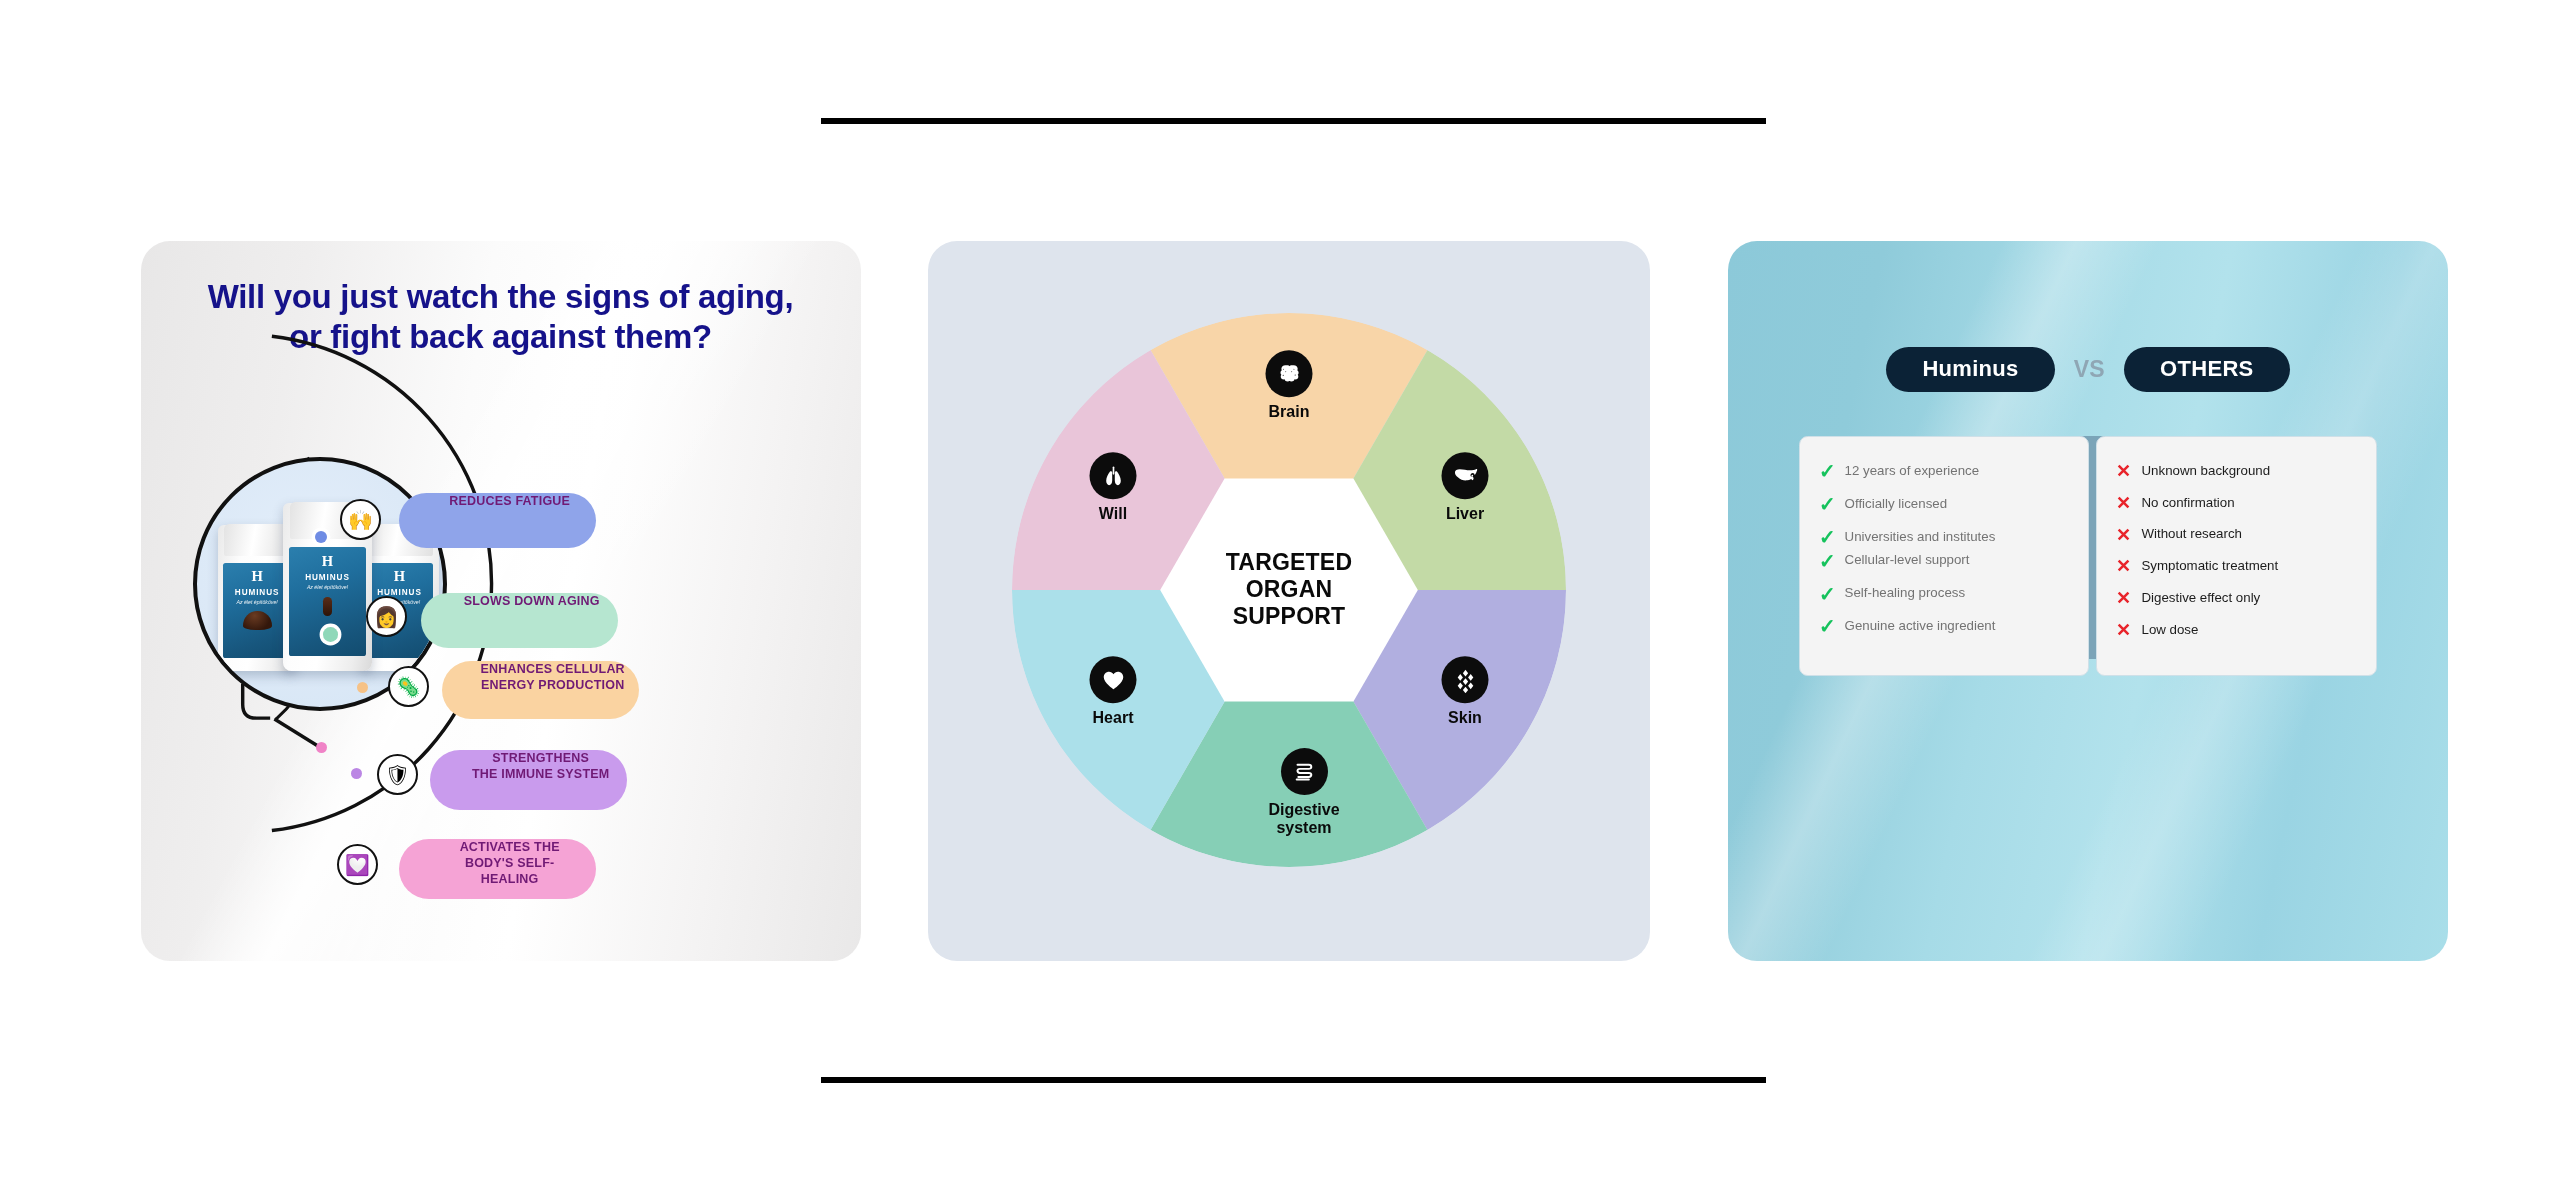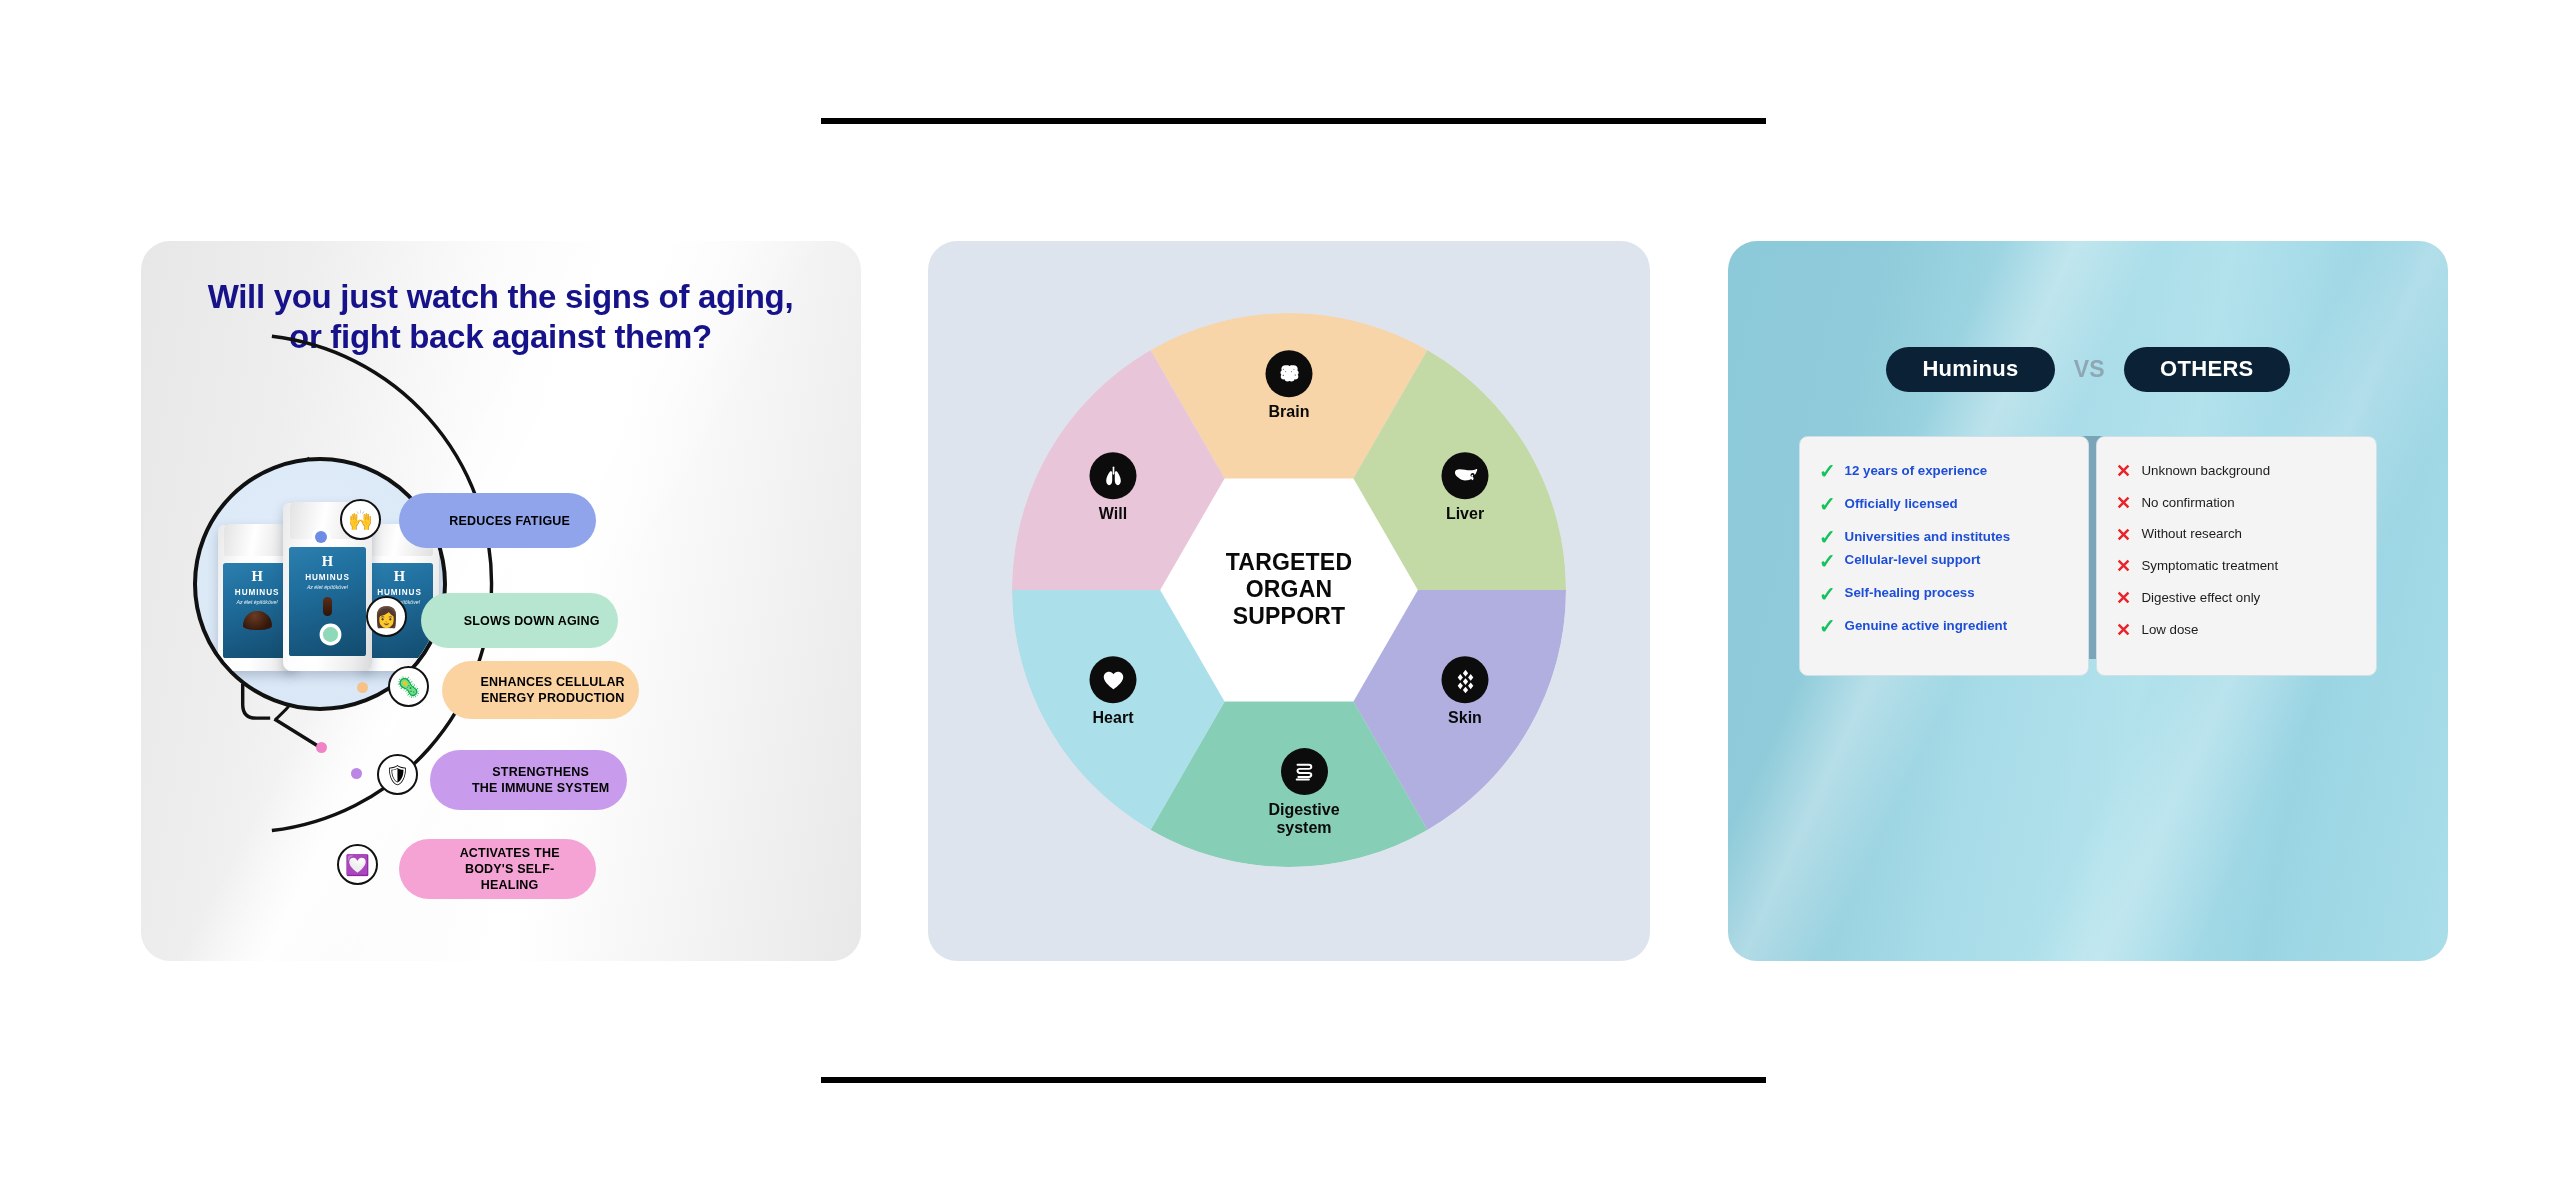--- a/index.html
+++ b/index.html
@@ -65,22 +65,22 @@
 
   
   .icon-bubble {
     position: absolute; border-radius: 50%; background:#fff; border: 2.6px solid #111;
     display:flex; align-items:center; justify-content:center; font-size: 20px; z-index: 6;
   }
 
   
   .feat-pill {
     position: absolute; border-radius: 858px;
-    display:flex; align-items:center; justify-content:center; text-align:center;
-    color:#000000; font-weight:800; font-size:12.5px; letter-spacing:0.2px; line-height:1.28;
+    display:flex; justify-content:center; text-align:center;
+    color:#701a75; font-weight:800; font-size:12.5px; letter-spacing:0.2px; line-height:1.28;
     padding: 0 13.7px 0 38px; z-index: 4;
   }
 
   
   .panel-mid {
     position: absolute; left: 928px; top: 241px; width: 722px; height: 720px;
     border-radius: 29px; background: #dee4ed; overflow: hidden;
   }
   .wheel { position:absolute; left: 84px; top: 72px; width: 554px; height: 554px; }
   .wheel svg { display:block; }
@@ -123,21 +123,21 @@
   }
   .cmp-card.pro { width: 290px; }
   .cmp-card.con { width: 281px; }
   .cmp-item { display:flex; align-items:flex-start; gap: 8.6px; margin-bottom: 15.5px; }
   .cmp-item:last-child { margin-bottom: 0; }
   .cmp-card.pro .cmp-item { margin-bottom: 14.6px; }
   .cmp-card.pro .cmp-item.tight { margin-top: -9.4px; }
   .cmp-card.con .cmp-item { margin-bottom: 14.6px; }
   .mark-ok { flex: 0 0 auto; width: 17px; color:#15c25c; font-size: 20px; line-height: 1; font-weight: 700; margin-top:-1.7px; }
   .mark-no { flex: 0 0 auto; width: 17px; color:#e8232a; font-size: 18px; line-height: 1; font-weight: 700; margin-top:-0.9px; }
-  .cmp-text-pro { font-size: 13.3px; font-weight: 700; color:#1d4ed8; line-height: 1.25; }
+  .cmp-text-pro { font-size: 13.3px; font-weight: 400; color:#737373; line-height: 1.25; }
   .cmp-text-con { font-size: 13.3px; font-weight: 400; color:#1c1c1c; line-height: 1.25; }
 </style>
 </head>
 <body>
 
 <div id="stage">
 
   <div class="rule rule-top"></div>
   <div class="rule rule-bottom"></div>
 

